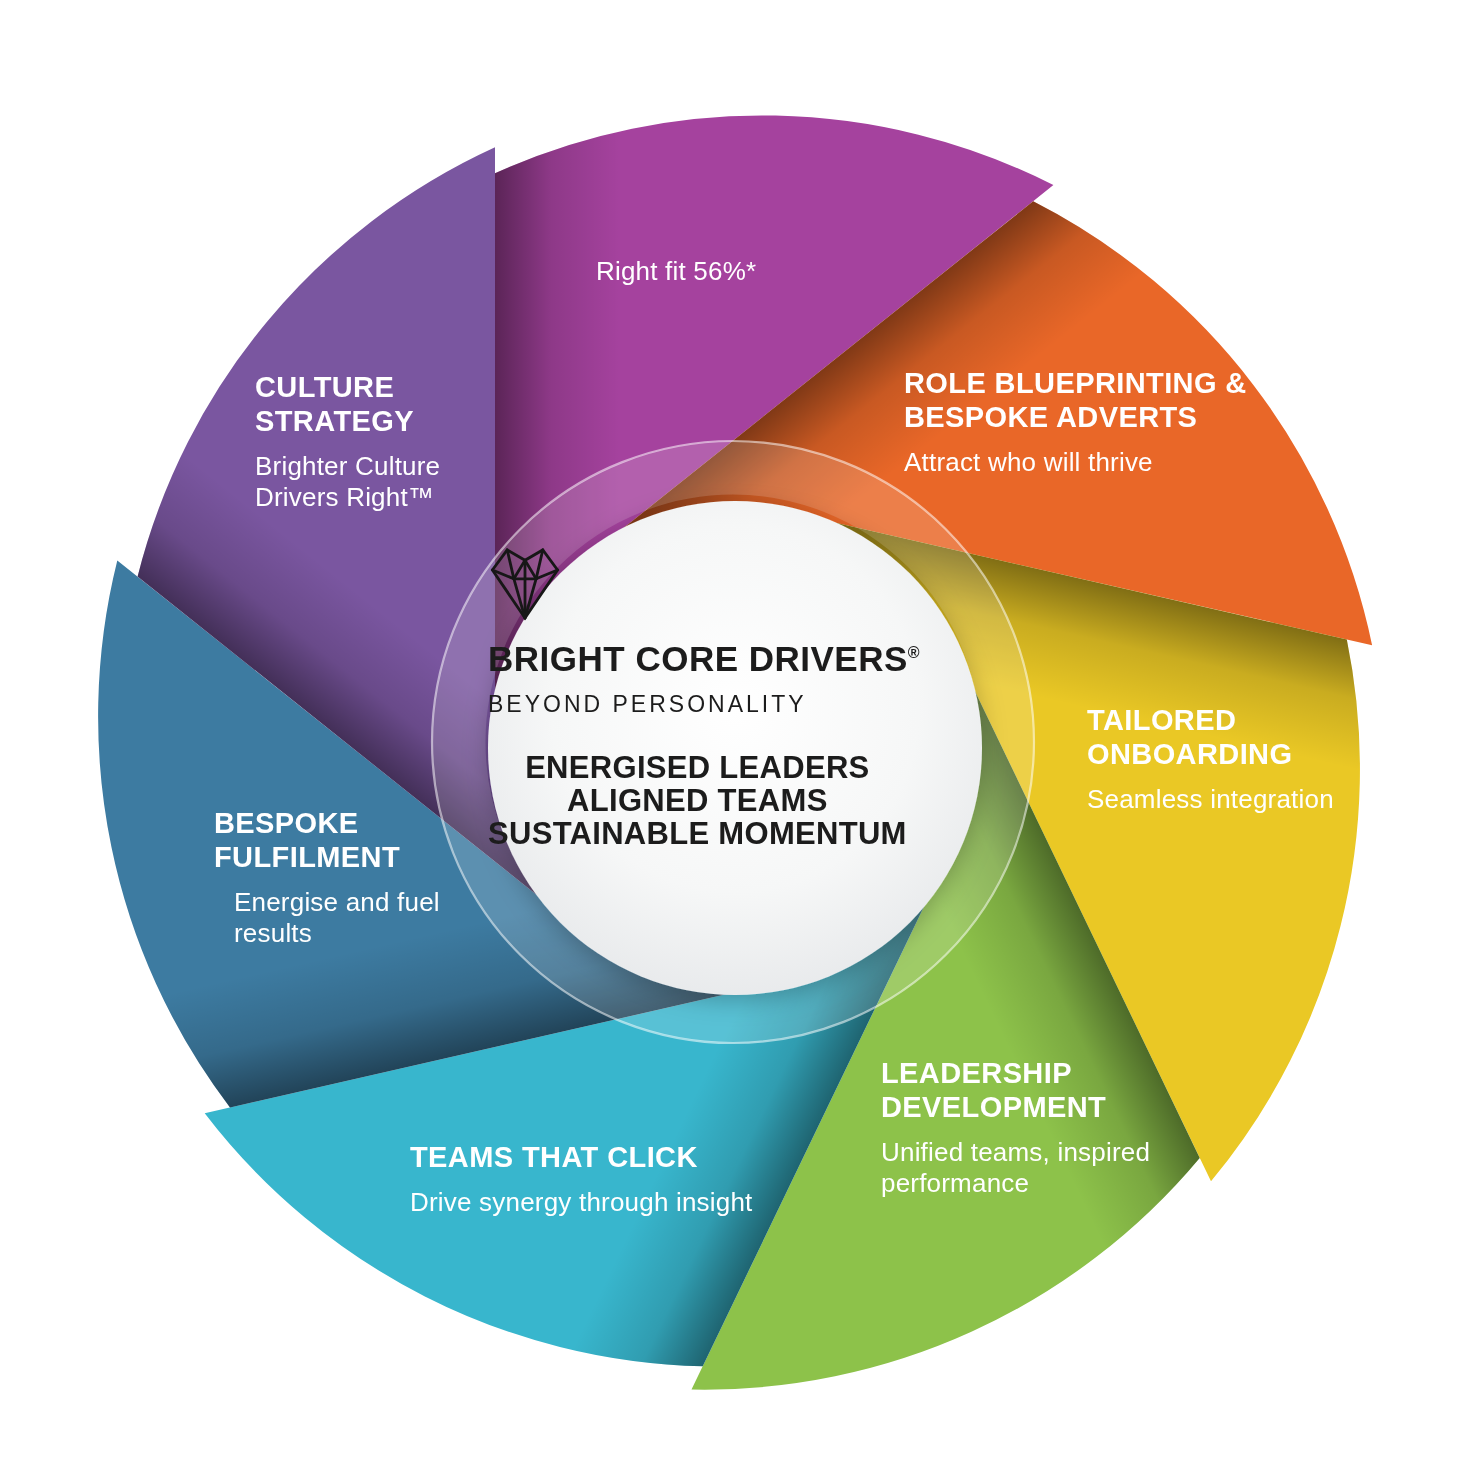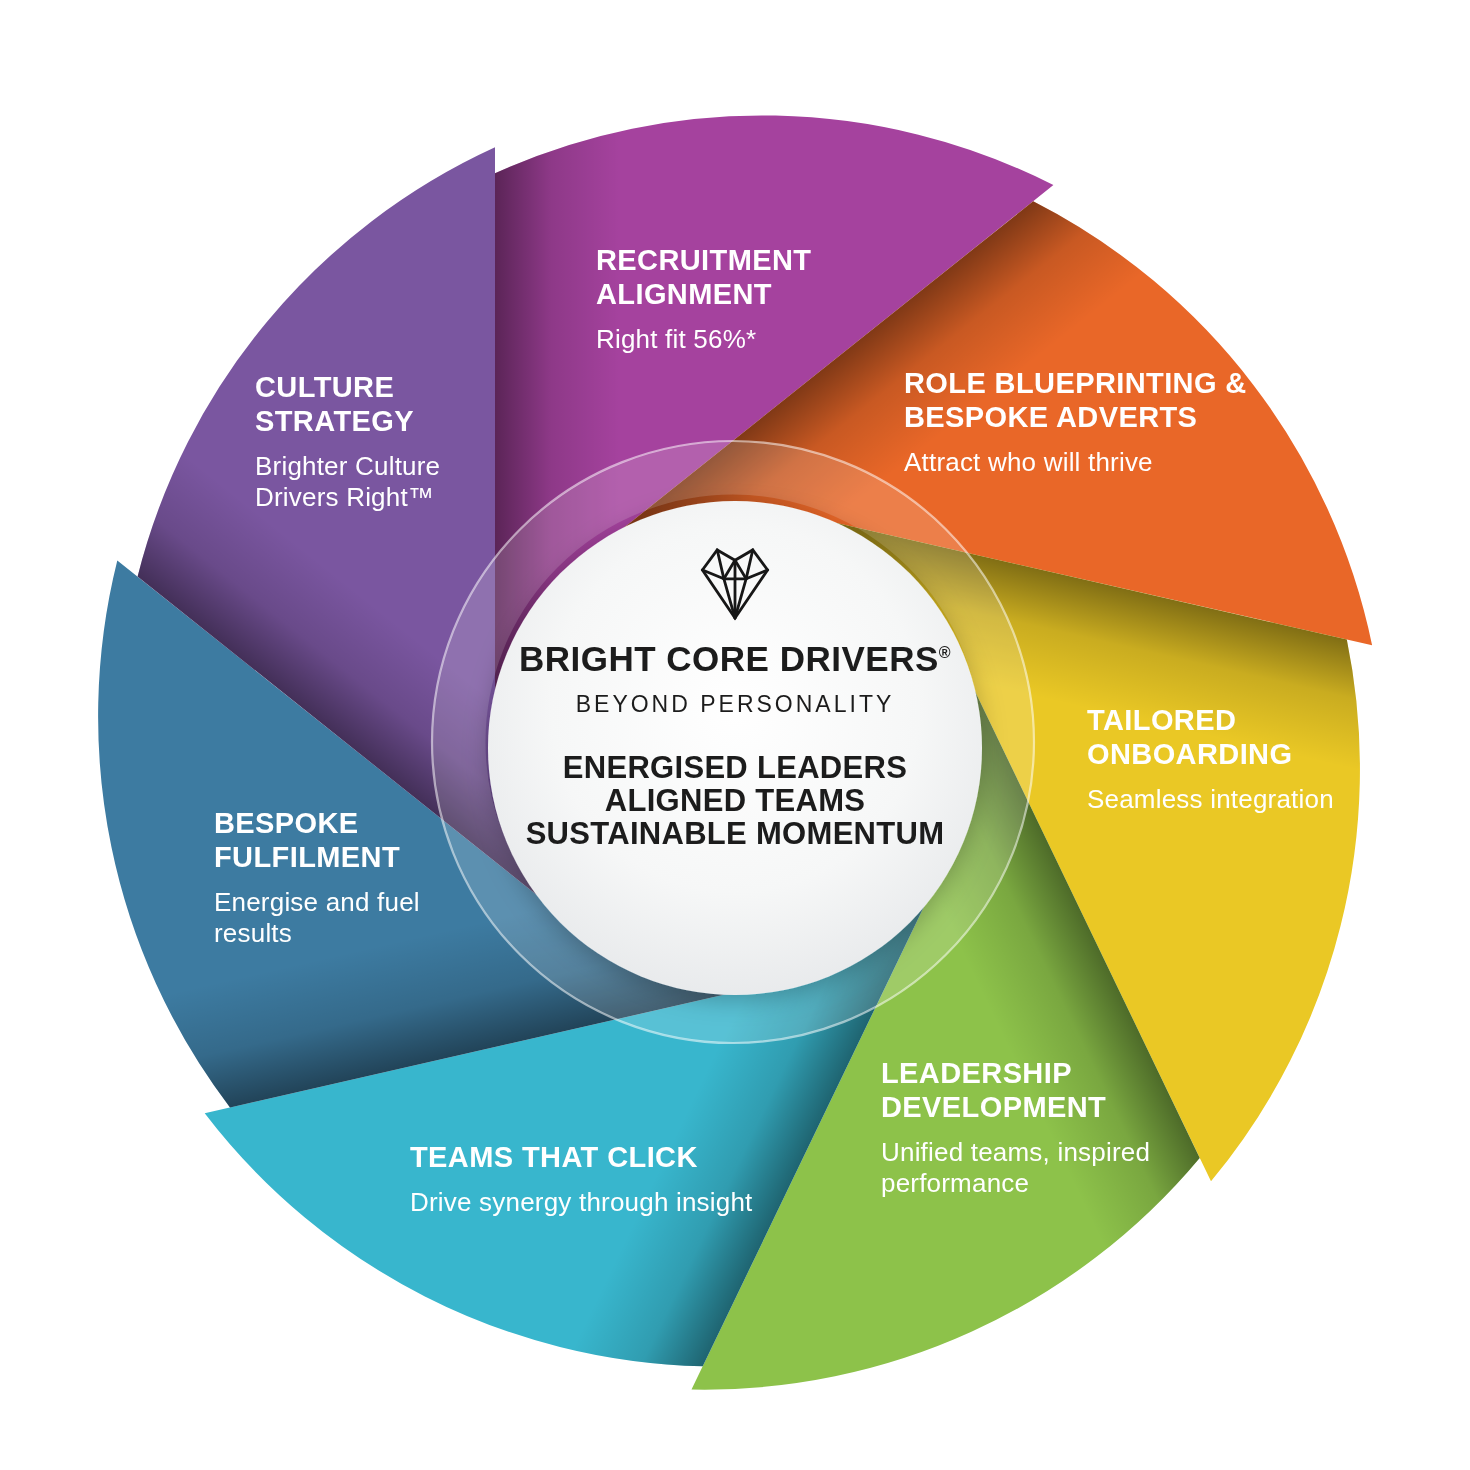--- a/index.html
+++ b/index.html
@@ -9,26 +9,26 @@
 
   
   .seg-label{position:absolute;color:#ffffff;}
   .seg-title{font-weight:bold;font-size:29px;line-height:34px;letter-spacing:.4px;}
   .seg-sub{font-size:26px;line-height:31px;margin-top:13px;letter-spacing:.2px;}
   .pos-0{left:596px;top:243px;}  .pos-0 .seg-title{max-width:250px;}  .pos-0 .seg-sub{max-width:300px;}
   .pos-1{left:904px;top:366px;}  .pos-1 .seg-title{max-width:365px;}  .pos-1 .seg-sub{max-width:380px;}
   .pos-2{left:1087px;top:703px;} .pos-2 .seg-title{max-width:250px;}  .pos-2 .seg-sub{max-width:320px;}
   .pos-3{left:881px;top:1056px;} .pos-3 .seg-title{max-width:300px;}  .pos-3 .seg-sub{max-width:300px;}
   .pos-4{left:410px;top:1140px;} .pos-4 .seg-title{max-width:440px;}  .pos-4 .seg-sub{max-width:460px;}
-  .pos-5{left:214px;top:806px;}  .pos-5 .seg-title{max-width:250px;}  .pos-5 .seg-sub{max-width:240px;}
+  .pos-5{left:214px;top:806px;}  .pos-5 .seg-title{max-width:250px;}  .pos-5 .seg-sub{max-width:240px;margin-left:20px;}
   .pos-6{left:255px;top:370px;}  .pos-6 .seg-title{max-width:235px;}  .pos-6 .seg-sub{max-width:255px;}
 
   
   .center-hub{position:absolute;left:488px;top:501px;width:494px;height:494px;border-radius:50%;
-    display:flex;flex-direction:column;align-items:center;text-align:center;box-sizing:border-box;
+    display:flex;flex-direction:column;align-items:flex-start;text-align:center;box-sizing:border-box;
     padding-top:44px;color:#1c1c1c;}
   .hub-logo{width:74px;height:78px;flex:0 0 auto;}
   .hub-brand{margin-top:16px;font-weight:bold;font-size:35px;line-height:40px;letter-spacing:.5px;white-space:nowrap;}
   .hub-brand sup{font-size:16px;font-weight:bold;vertical-align:super;line-height:0;}
   .hub-tagline{margin-top:11px;font-size:23px;line-height:28px;letter-spacing:3px;font-weight:normal;white-space:nowrap;}
   .hub-mission{margin-top:33px;font-weight:bold;font-size:31px;line-height:33px;letter-spacing:.3px;}
 </style>
 </head>
 <body>
 
@@ -95,21 +95,20 @@
         <path d="M 230.0 1107.4 A 645 645 0 0 1 117.3 560.4 L 585.4 933.6 A 240 240 0 0 0 788.4 980.0 Z" fill="url(#edge-shadow-5)"></path>
         <path d="M 137.6 576.5 A 645 645 0 0 1 495.0 147.3 L 495.0 746.0 A 240 240 0 0 0 585.4 933.6 Z" fill="#7a56a0"></path>
         <path d="M 137.6 576.5 A 645 645 0 0 1 495.0 147.3 L 495.0 746.0 A 240 240 0 0 0 585.4 933.6 Z" fill="url(#edge-shadow-6)"></path>
       </g>
       <circle cx="733" cy="742" r="274" fill="none" stroke="#ffffff" stroke-opacity="0.16" stroke-width="53"></circle>
       <circle cx="733" cy="742" r="301" fill="none" stroke="#ffffff" stroke-opacity="0.55" stroke-width="2.2"></circle>
       <circle cx="735" cy="748" r="247" fill="url(#hub-fill)" filter="url(#hub-shadow)"></circle>
     </svg>
 
   <div class="seg-label pos-0">
-    <div class="seg-title">RECRUITMENT ALIGNMENT</div>
     <div class="seg-sub">Right fit 56%*</div>
   </div>
   <div class="seg-label pos-1">
     <div class="seg-title">ROLE BLUEPRINTING &amp; BESPOKE ADVERTS</div>
     <div class="seg-sub">Attract who will thrive</div>
   </div>
   <div class="seg-label pos-2">
     <div class="seg-title">TAILORED ONBOARDING</div>
     <div class="seg-sub">Seamless integration</div>
   </div>

